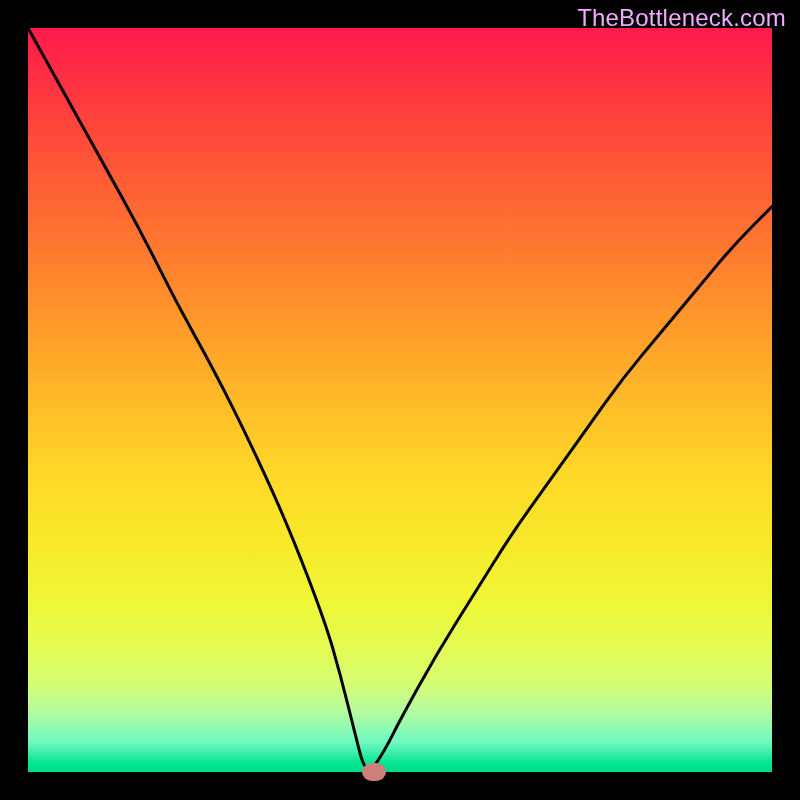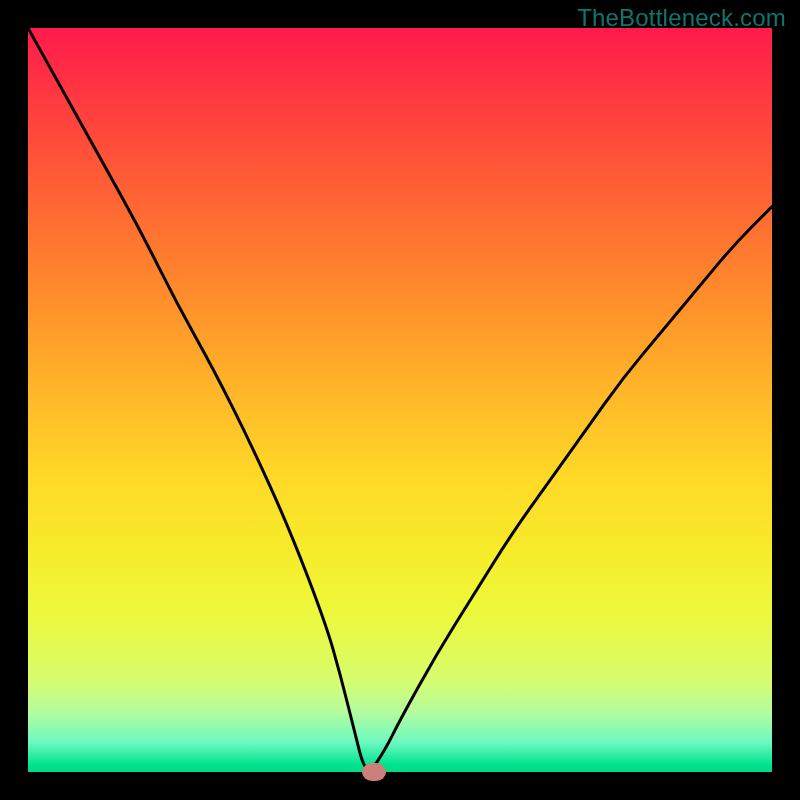--- a/index.html
+++ b/index.html
@@ -14,21 +14,21 @@
   .frame {
     position: relative;
     width: 800px;
     height: 800px;
     background: #000;
   }
   .watermark {
     position: absolute;
     top: 4px;
     right: 14px;
-    color: #0f766e;
+    color: #f0abfc;
     font-size: 24px;
     font-weight: 500;
     letter-spacing: 0.2px;
     z-index: 10;
   }
   .plot-area {
     position: absolute;
     left: 28px;
     top: 28px;
     width: 744px;

